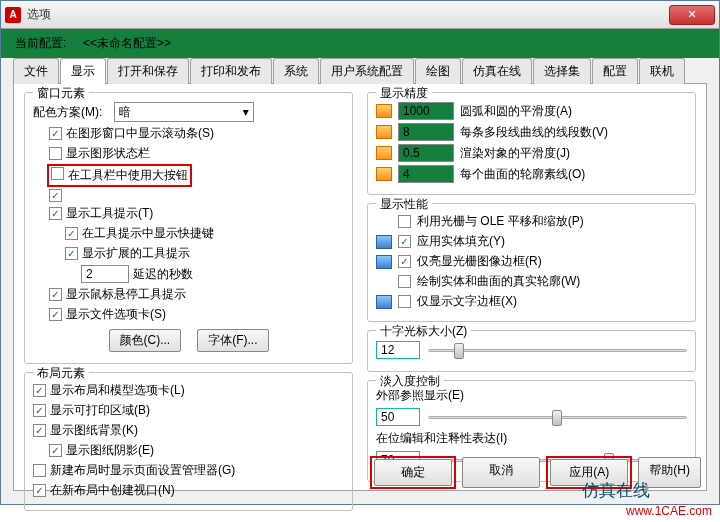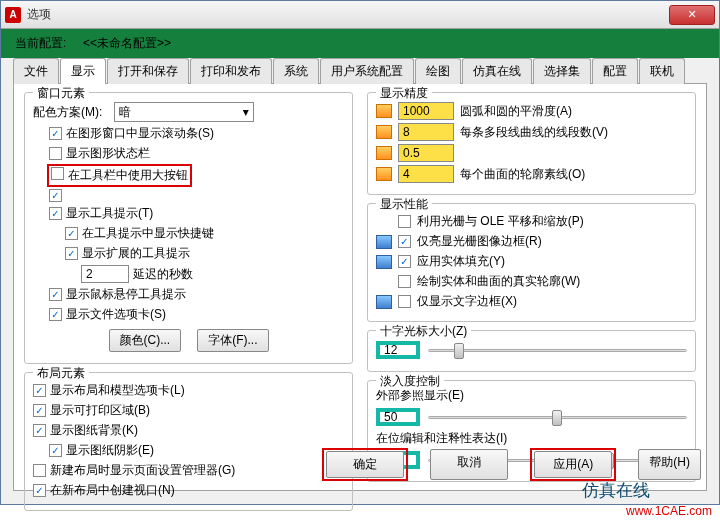--- a/index.html
+++ b/index.html
@@ -23,31 +23,31 @@
 .row{display:flex;align-items:center;margin:3px 0;gap:4px}
 .indent1{padding-left:16px}
 .indent2{padding-left:32px}
 .indent3{padding-left:48px}
 .chk{width:13px;height:13px;border:1px solid #888;background:#fff;display:inline-flex;align-items:center;justify-content:center;font-size:10px;color:#06c;cursor:pointer;flex-shrink:0}
 .chk.checked::after{content:"✓"}
 select,.select{border:1px solid #888;background:#fff;padding:1px 2px;height:20px}
 .select{width:140px;display:flex;align-items:center;justify-content:space-between;padding:0 4px}
 .btn{border:1px solid #888;background:linear-gradient(#f8f8f8,#e0e0e0);padding:2px 10px;border-radius:2px;cursor:pointer;min-width:70px;text-align:center}
 .num-input{width:48px;border:1px solid #888;padding:1px 4px;height:18px;background:#fff}
-.txt-input{width:56px;border:1px solid #888;padding:1px 4px;height:18px;background:#fde047}
+.txt-input{width:56px;border:1px solid #888;padding:1px 4px;height:18px;background:#15803d}
 .redbox{border:2px solid #d00;padding:1px 2px;margin:-1px -2px}
 .hl-row{display:flex;align-items:center;gap:6px;margin:3px 0}
 .pic-icon{width:16px;height:14px;background:linear-gradient(#ffd060,#ff9020);border:1px solid #cc7000;flex-shrink:0}
 .folder-icon{width:16px;height:14px;background:linear-gradient(#88c8ff,#4080d0);border:1px solid #3060a0;flex-shrink:0}
 .slider-row{display:flex;align-items:center;gap:8px;margin:4px 0}
-.slider-val{width:44px;border:4px solid #14b8a6;padding:1px 4px;background:#fff;height:18px}
+.slider-val{width:44px;border:1px solid #14b8a6;padding:1px 4px;background:#fff;height:18px}
 .slider{flex:1;height:18px;position:relative}
 .slider-track{position:absolute;top:8px;left:0;right:0;height:3px;background:#ddd;border:1px solid #aaa;border-radius:2px}
 .slider-thumb{position:absolute;top:2px;width:10px;height:16px;background:linear-gradient(#f0f0f0,#c0c0c0);border:1px solid #888;border-radius:2px}
-.footer{position:absolute;bottom:24px;right:18px;display:flex;gap:24px}
+.footer{position:absolute;bottom:16px;right:18px;display:flex;gap:8px}
 .footer .btn{min-width:78px;padding:4px 10px}
 .watermark{position:absolute;bottom:4px;right:8px;color:#d00;font-size:12px;z-index:10}
 .watermark2{position:absolute;bottom:20px;right:70px;color:#0c4a6e;font-size:17px;z-index:10}
 .lbl{white-space:nowrap}
 </style>
 </head>
 <body>
 
 <div class="window">
   <div class="titlebar">
@@ -174,44 +174,45 @@
             <span class="lbl">圆弧和圆的平滑度(A)</span>
           </div>
         <div class="hl-row">
             <span class="pic-icon"></span>
             <input class="txt-input" value="8" style="">
             <span class="lbl">每条多段线曲线的线段数(V)</span>
           </div>
         <div class="hl-row">
             <span class="pic-icon"></span>
             <input class="txt-input" value="0.5" style="">
+            <span class="lbl">渲染对象的平滑度(J)</span>
           </div>
         <div class="hl-row">
             <span class="pic-icon"></span>
             <input class="txt-input" value="4" style="">
             <span class="lbl">每个曲面的轮廓素线(O)</span>
           </div>
       </div>
 
       <div class="group">
         <div class="group-title">显示性能</div>
         <div class="hl-row">
             <span style="width:16px"></span>
             <span class="chk"></span>
             <span class="lbl">利用光栅与 OLE 平移和缩放(P)</span>
           </div>
         <div class="hl-row">
             <span class="folder-icon"></span>
             <span class="chk checked"></span>
+            <span class="lbl">应用实体填充(Y)</span>
+          </div>
+        <div class="hl-row">
+            <span class="folder-icon"></span>
+            <span class="chk checked"></span>
             <span class="lbl">仅亮显光栅图像边框(R)</span>
-          </div>
-        <div class="hl-row">
-            <span class="folder-icon"></span>
-            <span class="chk checked"></span>
-            <span class="lbl">应用实体填充(Y)</span>
           </div>
         <div class="hl-row">
             <span style="width:16px"></span>
             <span class="chk"></span>
             <span class="lbl">绘制实体和曲面的真实轮廓(W)</span>
           </div>
         <div class="hl-row">
             <span class="folder-icon"></span>
             <span class="chk"></span>
             <span class="lbl">仅显示文字边框(X)</span>

